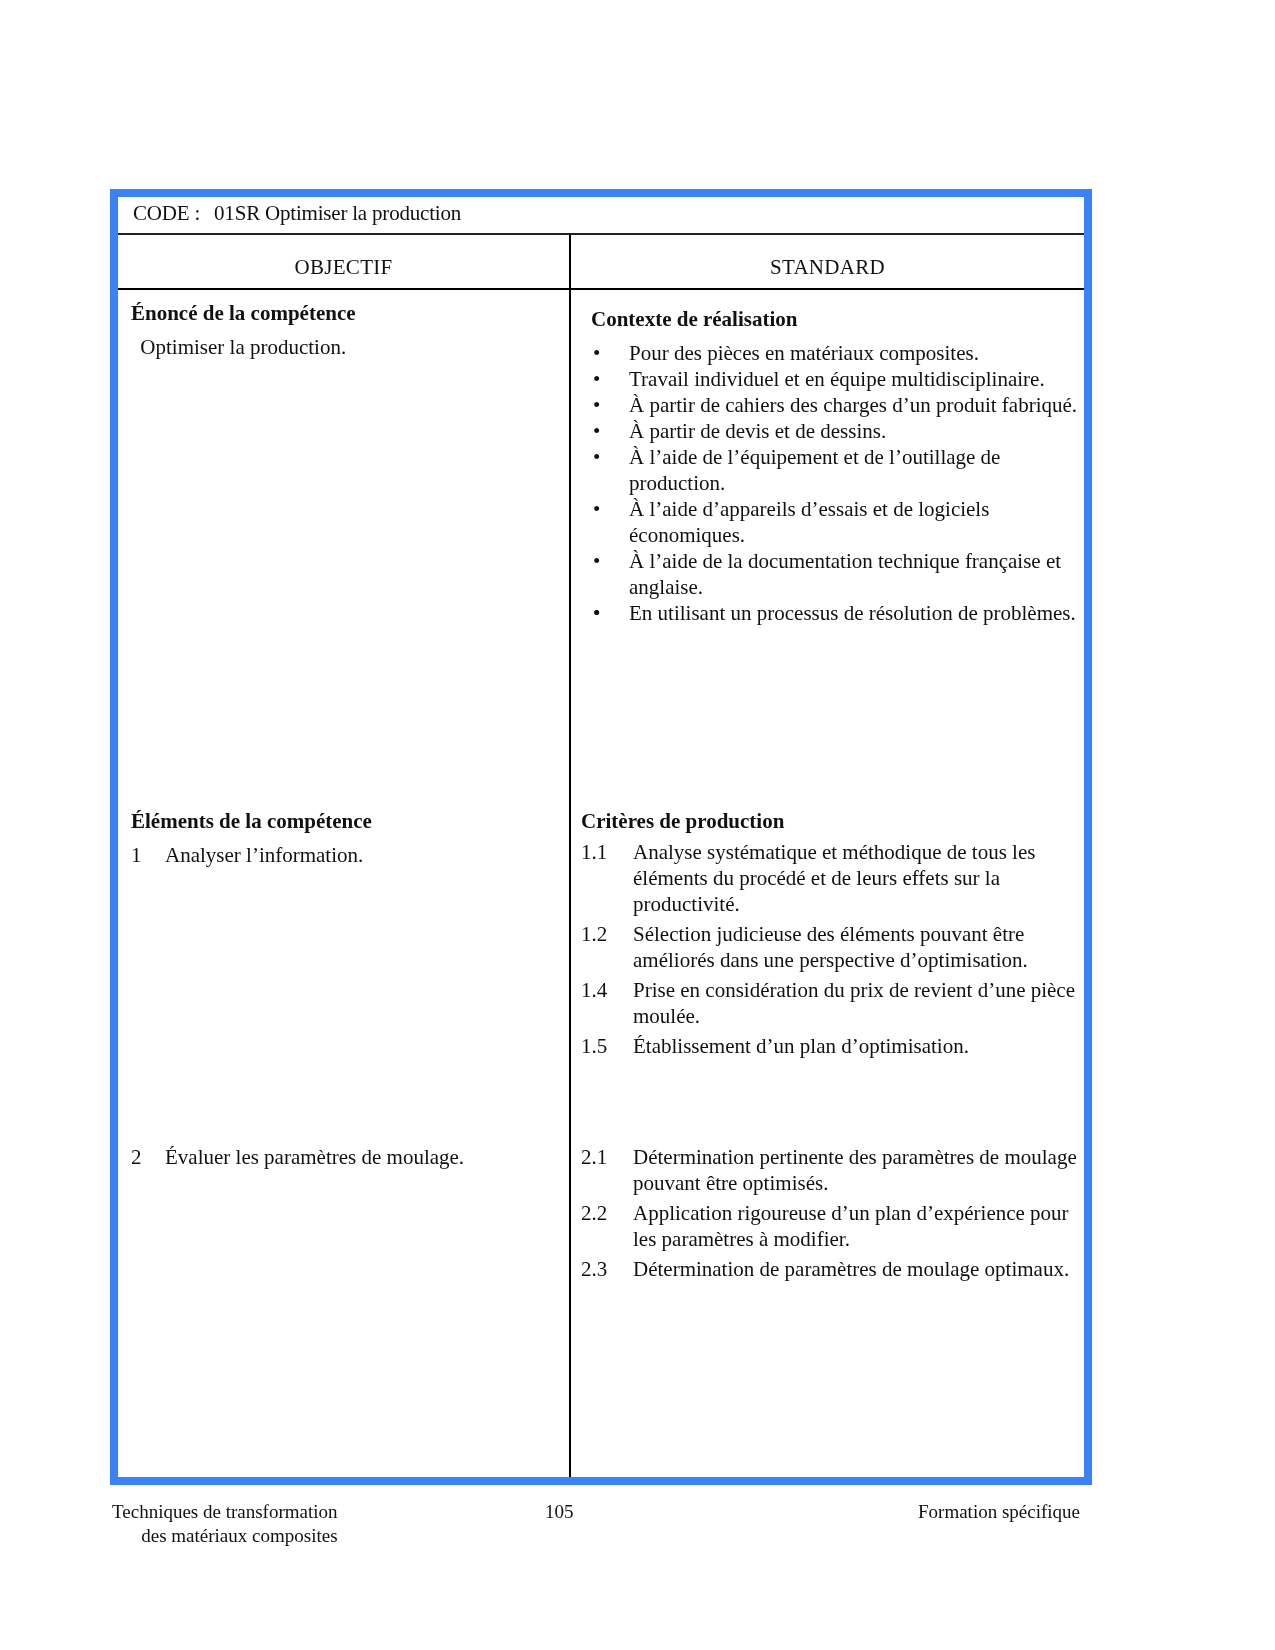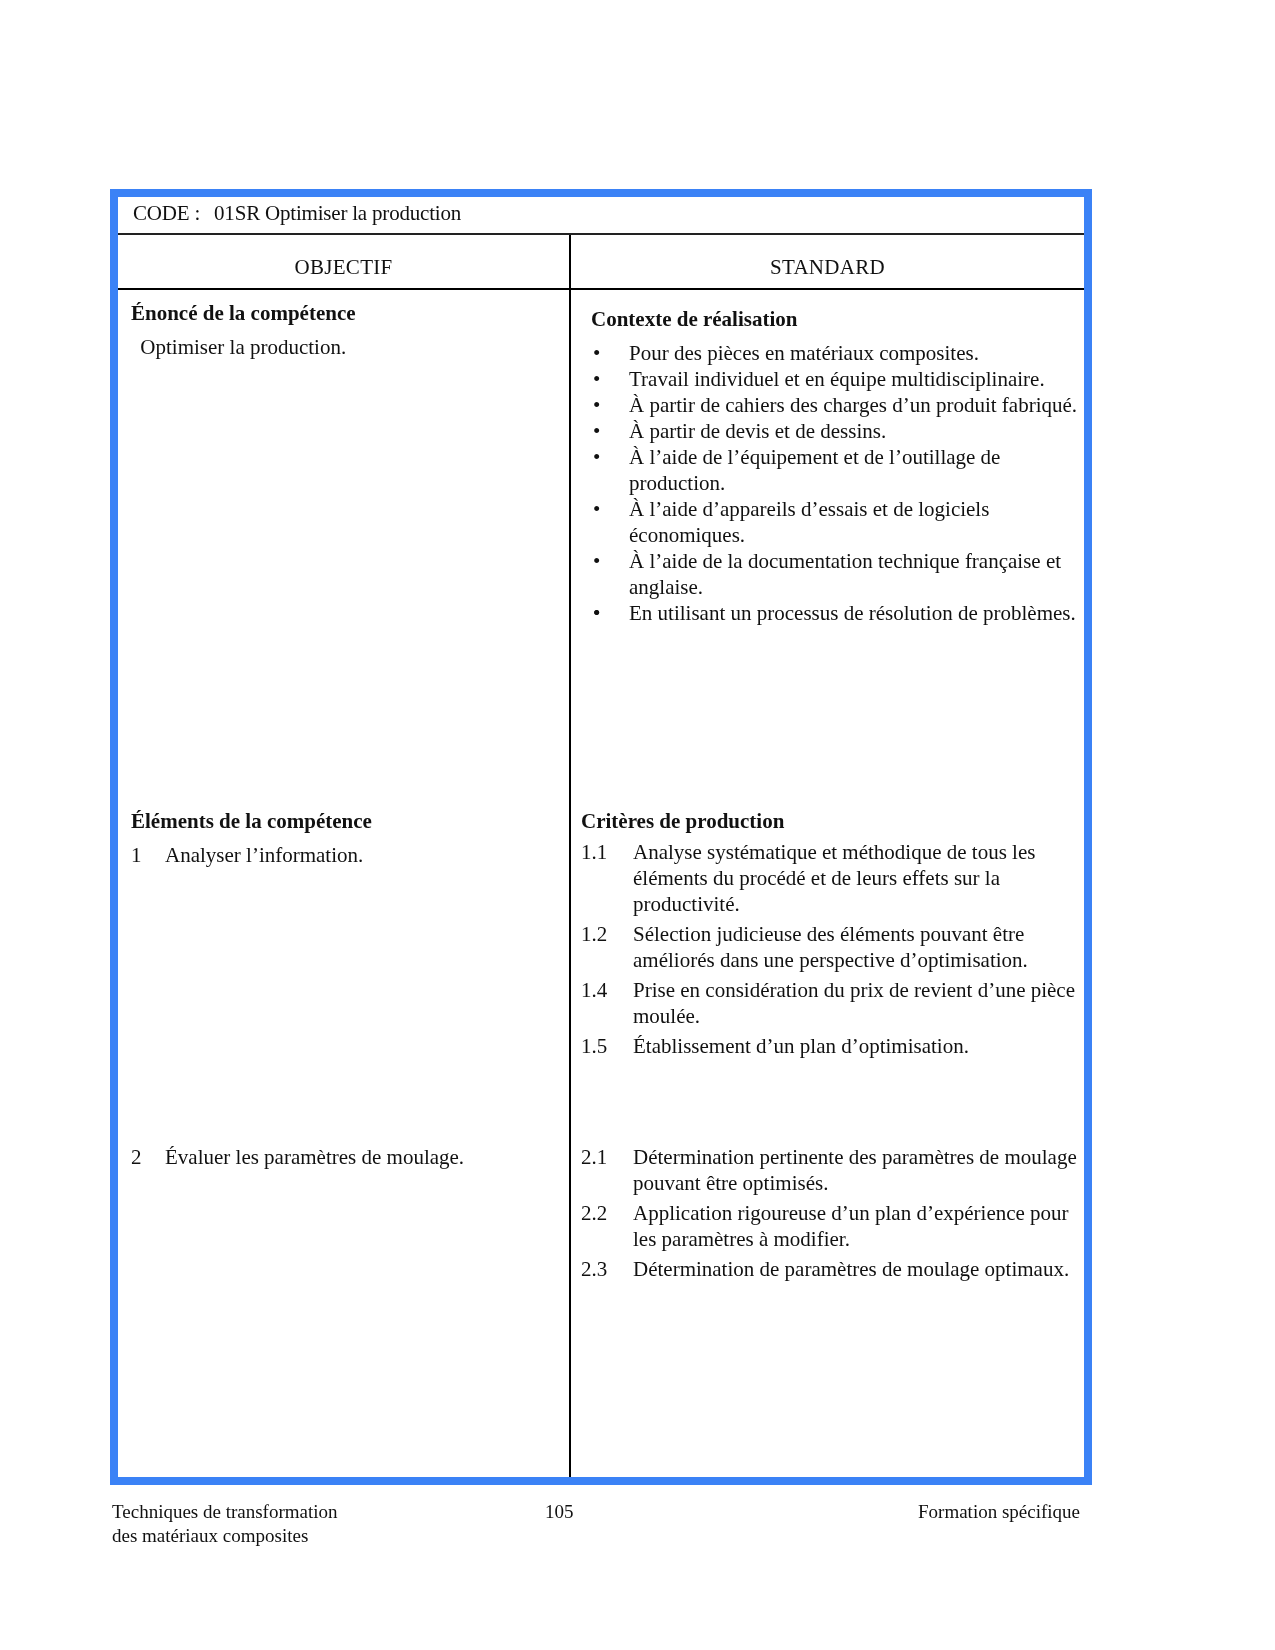--- a/index.html
+++ b/index.html
@@ -23,21 +23,21 @@
   .body-text { font-size: 21px; line-height: 26px; }
   .abs { position: absolute; }
   ul.bullets { list-style: none; margin: 0; padding: 0; }
   ul.bullets li { position: relative; padding-left: 38px; font-size: 21px; line-height: 26px; }
   ul.bullets li .dot { position: absolute; left: 2px; top: 0; width: 20px; }
   .crit { position: relative; padding-left: 52px; font-size: 21px; line-height: 26px; margin-bottom: 4px; }
   .crit .num { position: absolute; left: 0; top: 0; }
   .elem { position: relative; padding-left: 34px; font-size: 21px; line-height: 26px; }
   .elem .num { position: absolute; left: 0; top: 0; }
   .footer { position: absolute; top: 1500px; font-size: 19px; line-height: 24px; }
-  .footer-left { left: 112px; }
+  .footer-left { left: 112px; text-align: right; }
   .footer-center { left: 545px; }
   .footer-right { right: 195px; text-align: right; }
 </style>
 </head>
 <body>
 
 <div class="page-table">
 
   <div class="code-row">
     <div class="code-text">

